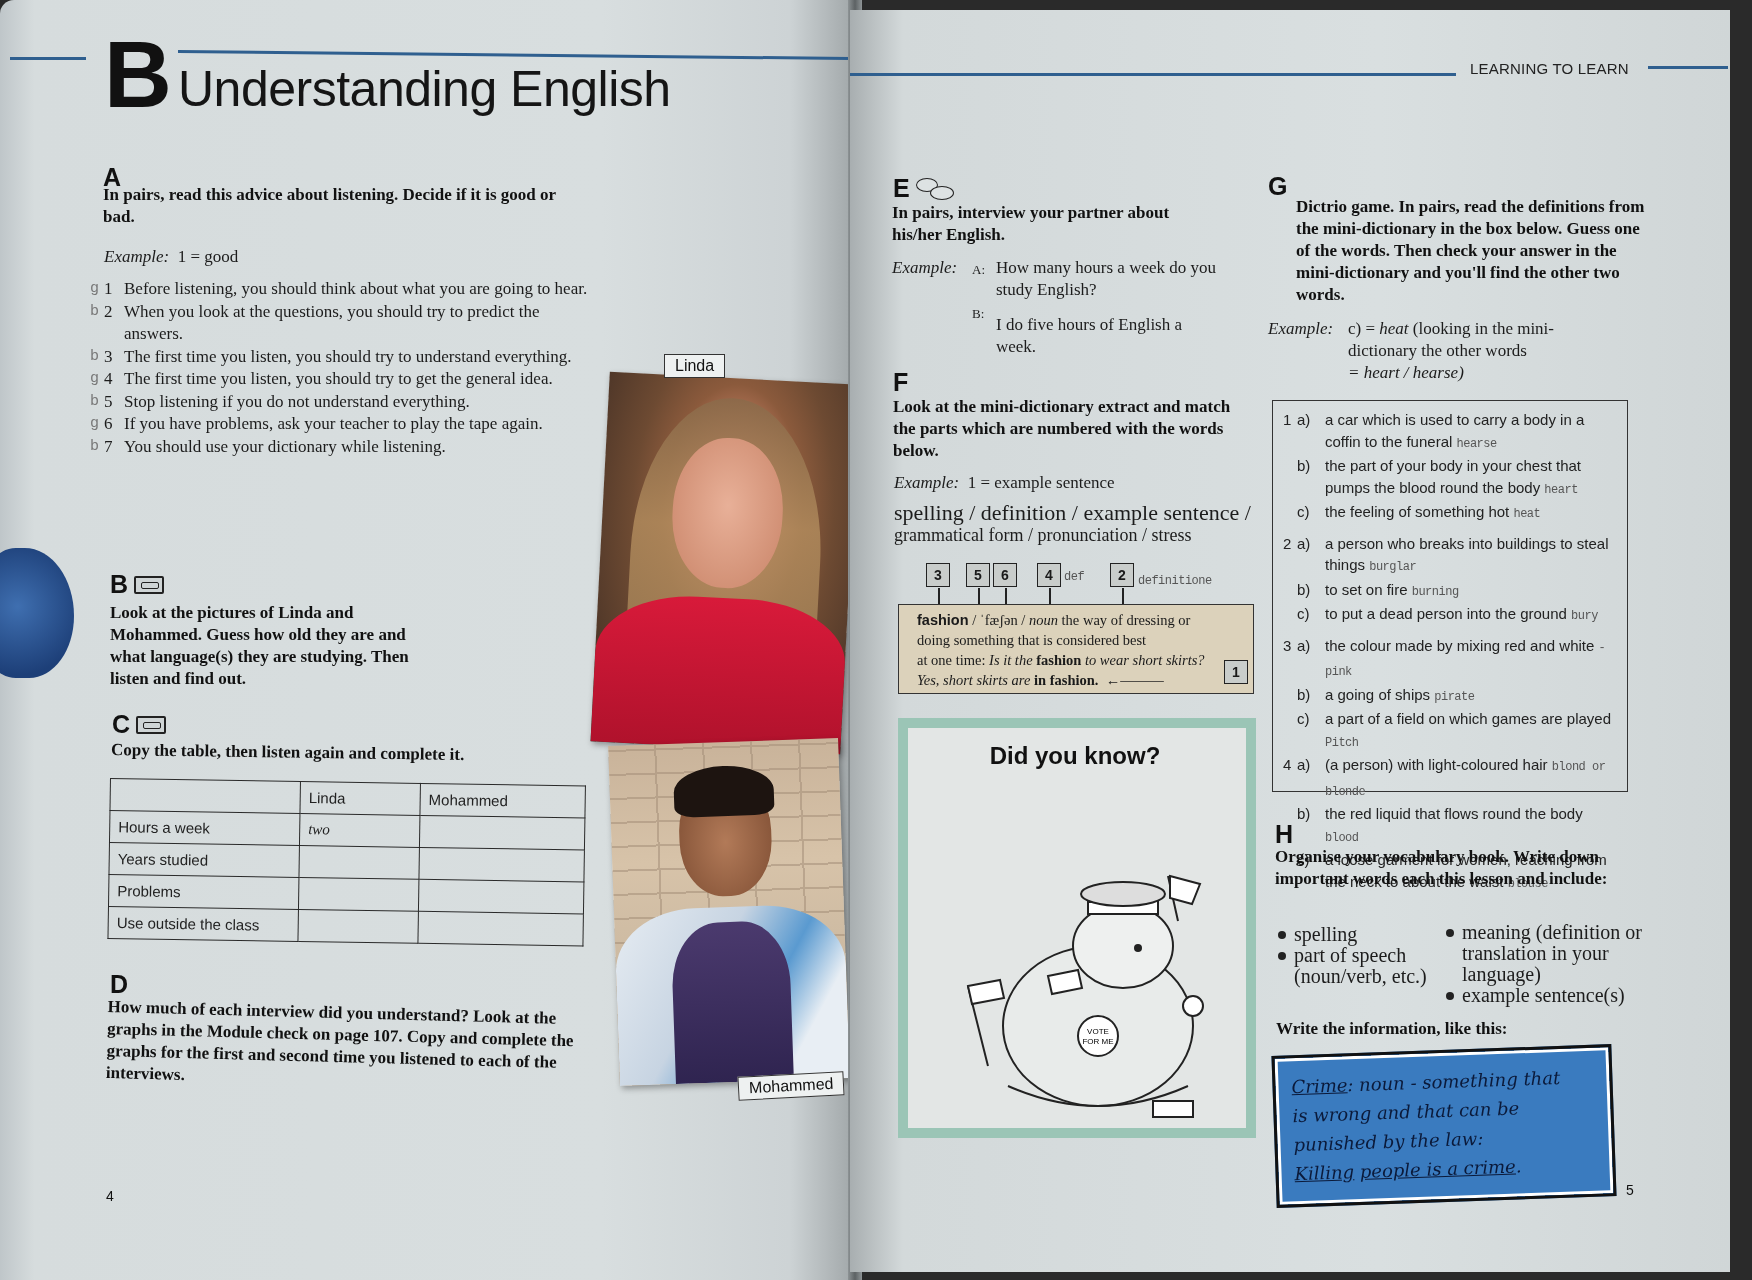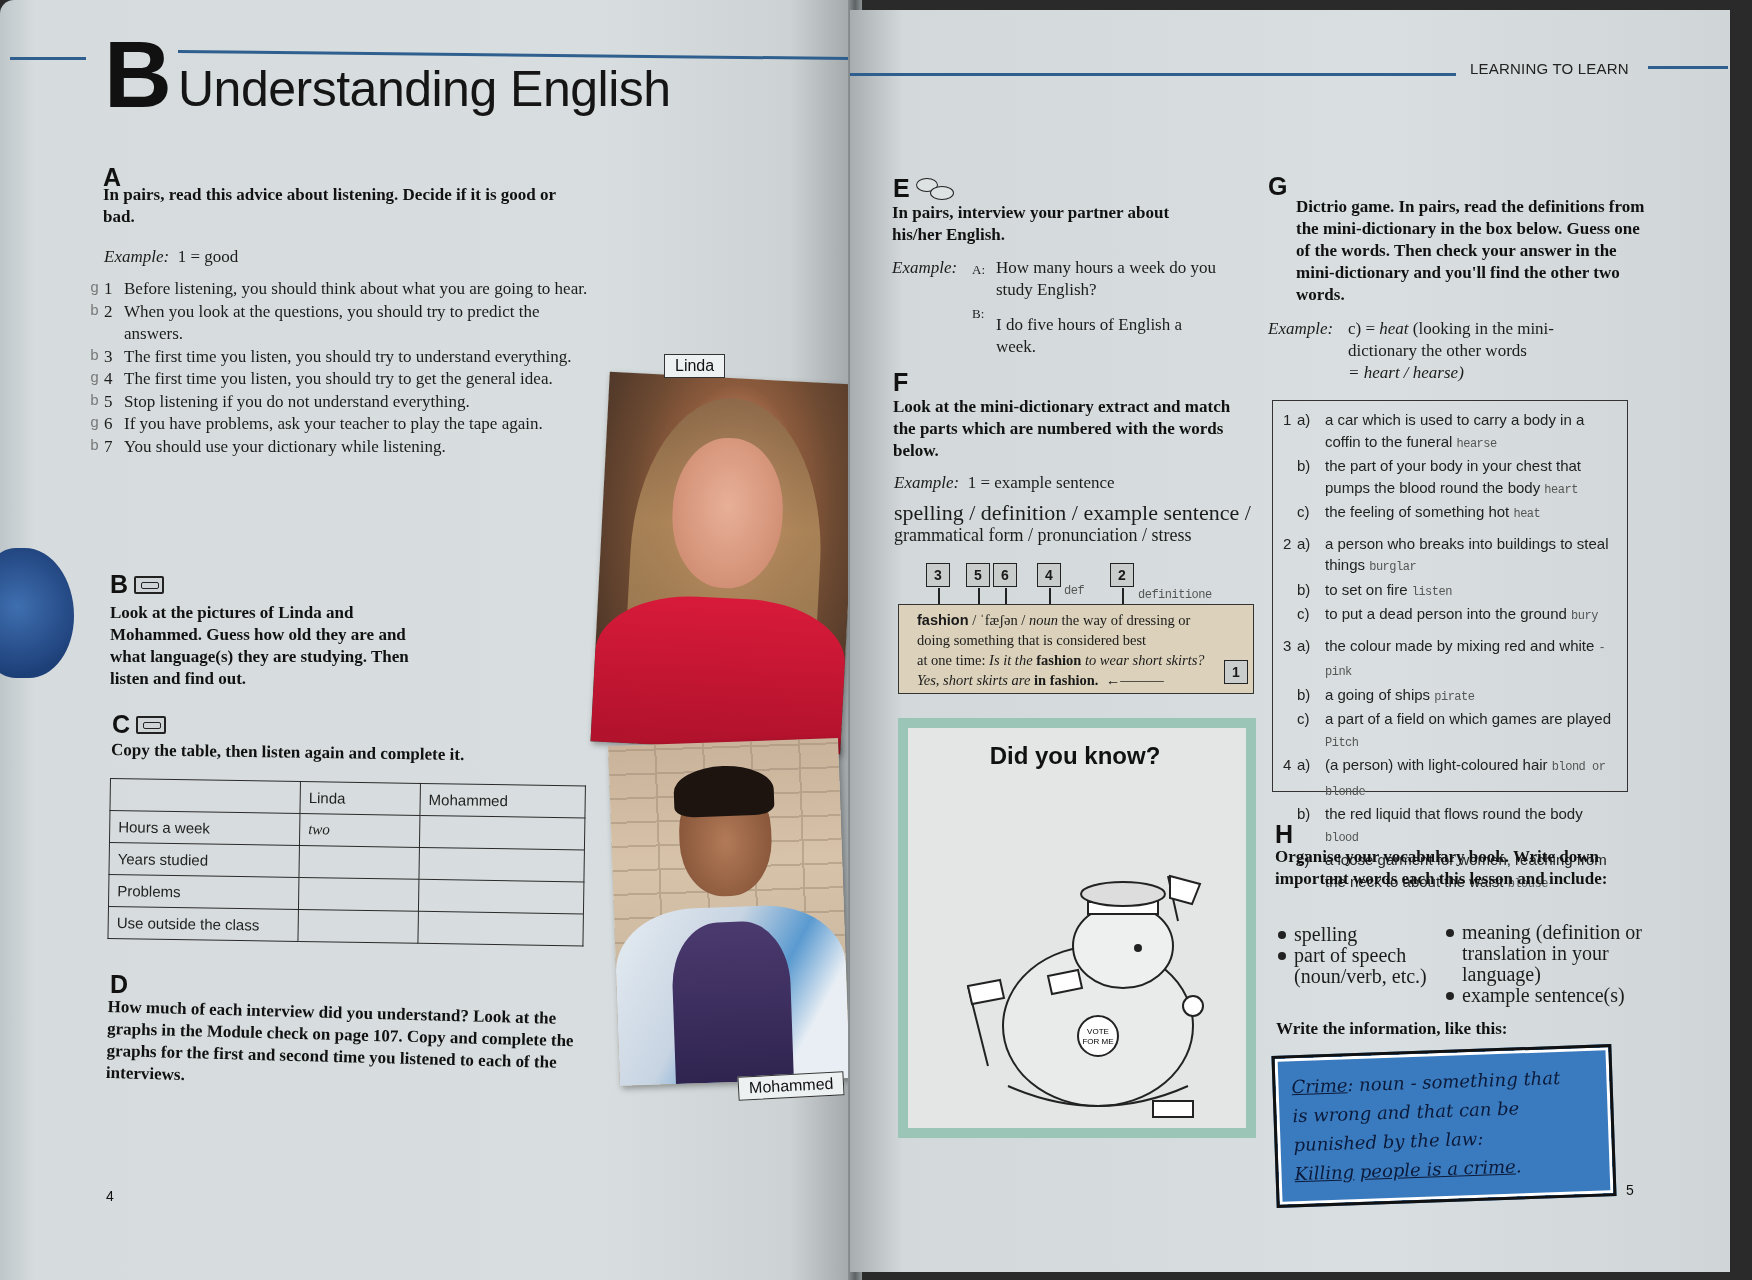--- a/index.html
+++ b/index.html
@@ -62,21 +62,21 @@
   .dyk-box { position: absolute; left: 898px; top: 718px; width: 358px; height: 420px; border: 10px solid #9bc5b6; background: #e3e6e5; }
   .dyk-title { position: absolute; left: 0; right: 4px; top: 14px; text-align: center; font-family: "Liberation Sans", sans-serif; font-weight: 700; font-size: 24px; color: #111; }
   .dyk-text { position: absolute; left: 14px; right: 14px; top: 54px; text-align: center; font-family: "Liberation Sans", sans-serif; font-size: 13.5px; line-height: 19px; color: #1a1a1a; }
   .dyk-illus { position: absolute; left: 40px; top: 138px; width: 280px; height: 262px; }
 
   .g-box { position: absolute; left: 1272px; top: 400px; width: 356px; height: 392px; border: 1.5px solid #333; padding: 8px 10px; font-family: "Liberation Sans", sans-serif; font-size: 15px; line-height: 21.5px; color: #222; }
   .g-group { margin-bottom: 7px; }
   .g-item { position: relative; padding-left: 42px; }
   .g-item .gnum { position: absolute; left: 0; top: 0; }
   .g-item .glet { position: absolute; left: 14px; top: 0; }
-  .hw-note { font-family: "Liberation Mono", monospace; font-size: 12px; color: #555; letter-spacing: -0.5px; margin-top: 14px; }
+  .hw-note { font-family: "Liberation Mono", monospace; font-size: 12px; color: #555; letter-spacing: -0.5px; }
 
   .bullets { position: absolute; list-style: none; font-size: 20px; line-height: 21px; color: #1c1c1c; }
   .bullets li { position: relative; padding-left: 18px; }
   .bullets li::before { content: ""; position: absolute; left: 2px; top: 7px; width: 8px; height: 8px; border-radius: 50%; background: #222; }
 
   .crime-card { position: absolute; left: 1274px; top: 1050px; width: 340px; height: 152px; background: #3a7bbf; border: 3px solid #111; box-shadow: 0 0 0 3px #fff inset; transform: rotate(-2deg); padding: 14px 16px; font-family: "DejaVu Serif", serif; font-style: italic; font-size: 18px; line-height: 29px; color: #0b1a3a; }
   .crime-card .u { text-decoration: underline; }
 
   .cloth { position: absolute; left: -20px; top: 548px; width: 94px; height: 130px; border-radius: 40% 55% 50% 40%; background: radial-gradient(circle at 40% 45%, #3f6fb0, #1d3f78 75%); }
 </style>
@@ -278,21 +278,21 @@
 </div>
 
 <div class="g-box">
   <div class="g-group">
     <div class="g-item"><span class="gnum">1</span><span class="glet">a)</span><span>a car which is used to carry a body in a coffin to the funeral</span> <span class="hw-note">hearse</span></div>
     <div class="g-item"><span class="glet">b)</span><span>the part of your body in your chest that pumps the blood round the body</span> <span class="hw-note">heart</span></div>
     <div class="g-item"><span class="glet">c)</span><span>the feeling of something hot</span> <span class="hw-note">heat</span></div>
   </div>
   <div class="g-group">
     <div class="g-item"><span class="gnum">2</span><span class="glet">a)</span><span>a person who breaks into buildings to steal things</span> <span class="hw-note">burglar</span></div>
-    <div class="g-item"><span class="glet">b)</span><span>to set on fire</span> <span class="hw-note">listen</span></div>
+    <div class="g-item"><span class="glet">b)</span><span>to set on fire</span> <span class="hw-note">burning</span></div>
     <div class="g-item"><span class="glet">c)</span><span>to put a dead person into the ground</span> <span class="hw-note">bury</span></div>
   </div>
   <div class="g-group" style="margin-bottom:0;">
     <div class="g-item"><span class="gnum">3</span><span class="glet">a)</span><span>the colour made by mixing red and white</span> <span class="hw-note">- pink</span></div>
     <div class="g-item"><span class="glet">b)</span><span>a going of ships</span> <span class="hw-note">pirate</span></div>
     <div class="g-item"><span class="glet">c)</span><span>a part of a field on which games are played</span> <span class="hw-note">Pitch</span></div>
   </div>
   <div class="g-group">
     <div class="g-item"><span class="gnum">4</span><span class="glet">a)</span><span>(a person) with light-coloured hair</span> <span class="hw-note">blond or blonde</span></div>
     <div class="g-item"><span class="glet">b)</span><span>the red liquid that flows round the body</span> <span class="hw-note">blood</span></div>

